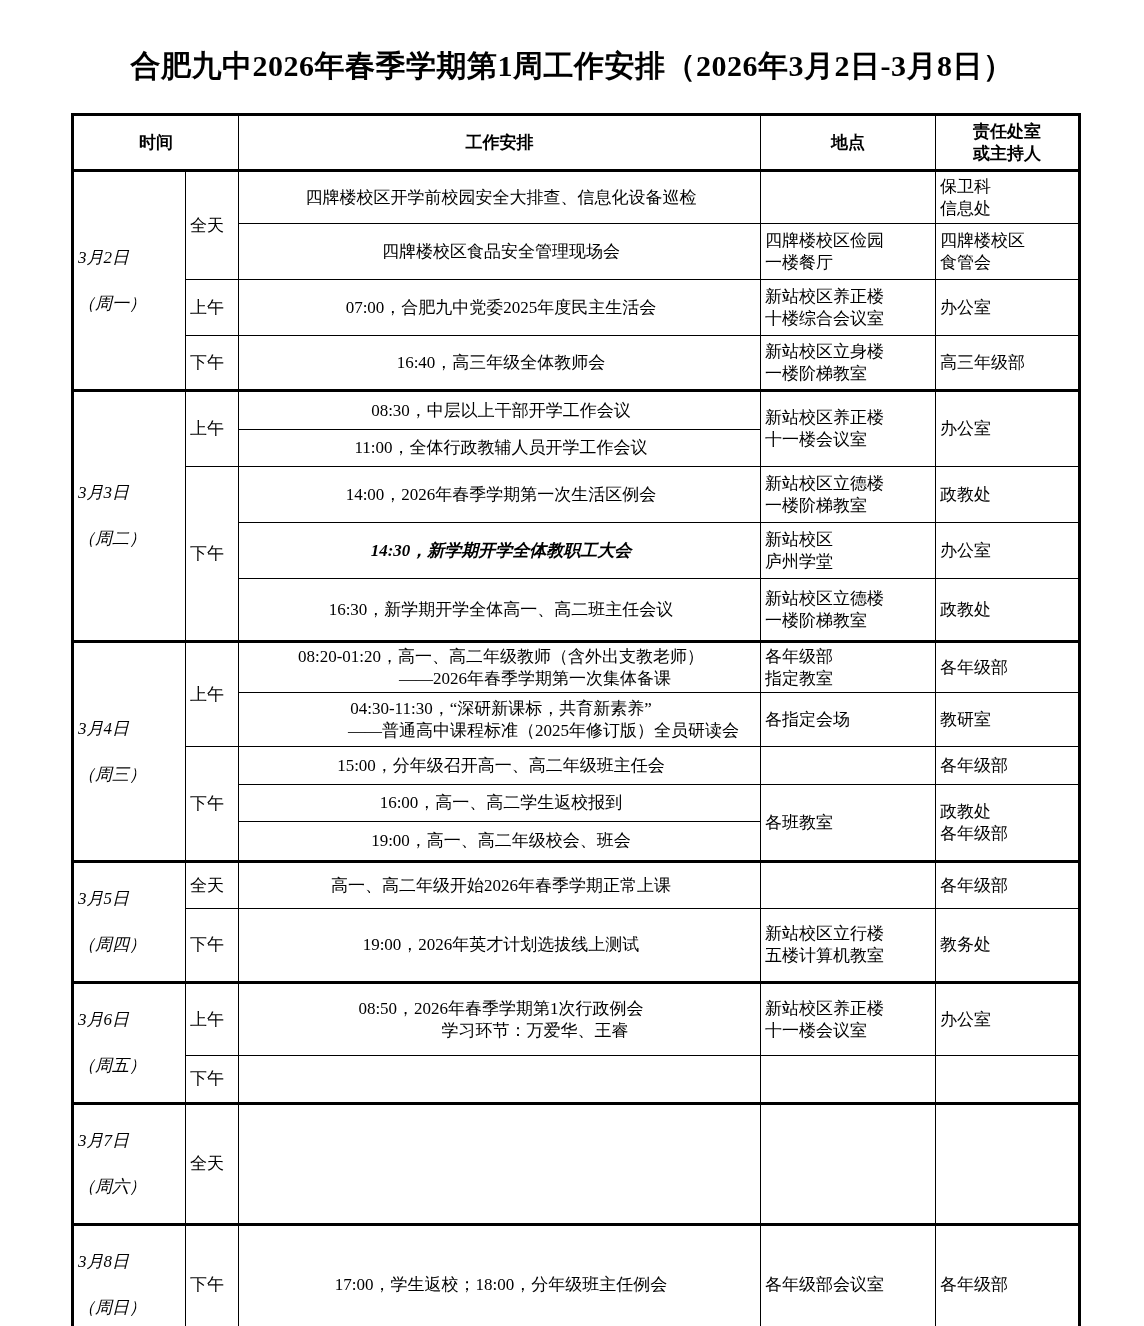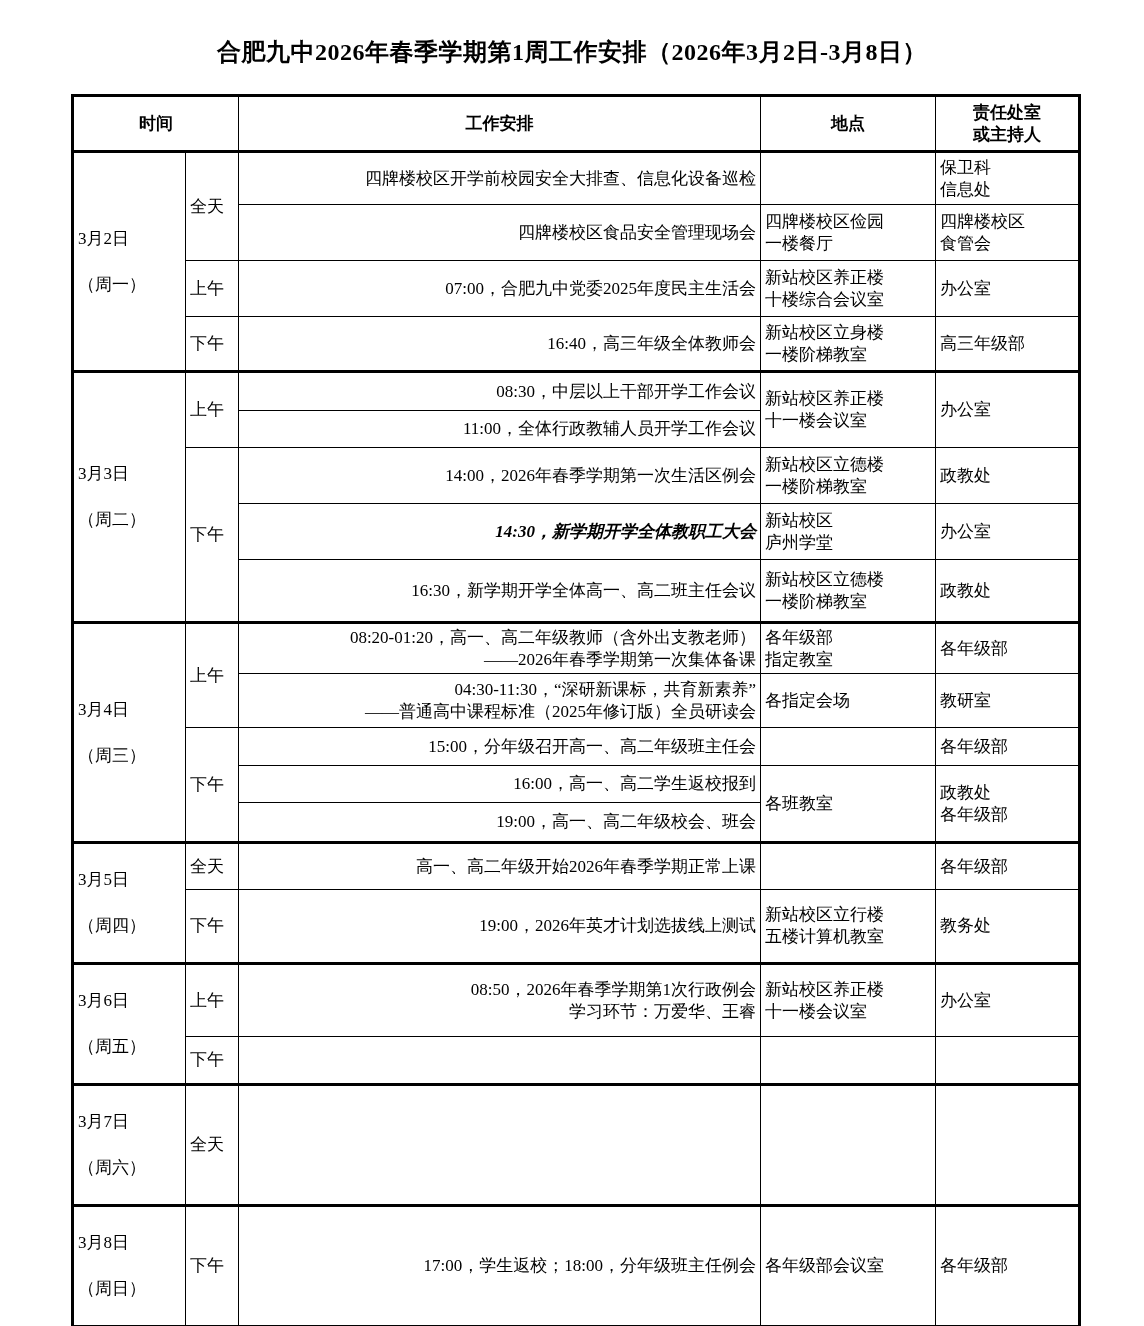--- a/index.html
+++ b/index.html
@@ -4,23 +4,23 @@
 <style>
   html,body{margin:0;padding:0;background:#ffffff;}
   body{
     width:1144px;height:1326px;
     font-family:"Liberation Serif","DejaVu Serif",serif;
     color:#000;
     -webkit-font-smoothing:antialiased;
   }
   .page{position:relative;width:1144px;height:1326px;background:#fff;overflow:hidden;}
   .doc-title{
-    margin-top:36px;
+    margin-top:46px;
     text-align:center;
-    font-size:24px;
+    font-size:30px;
     font-weight:bold;
     letter-spacing:0.5px;
   }
   table.schedule{
     border-collapse:collapse;
     table-layout:fixed;
     margin:26px 0 0 71px;
     width:1007px;
     border:3px solid #000;
   }
@@ -34,28 +34,28 @@
     padding:2px 4px;
   }
   td.th{
     text-align:center;
     font-weight:bold;
     font-size:17px;
   }
   td.c-date, td.c-period, td.c-loc, td.c-resp{
   }
   td.c-work{
-    text-align:right;
+    text-align:center;
     padding-left:7px;
     padding-right:4px;
   }
   td.bold{font-weight:bold;font-style:italic;}
   tr.day-start > td{border-top:3px solid #000;}
   tr.header > td{border-bottom:3px solid #000;}
-  .date-line{line-height:24px;}
+  .date-line{line-height:24px;font-style:italic;}
 </style>
 </head>
 <body>
 
 <div class="page">
 
   <div class="doc-title">合肥九中2026年春季学期第1周工作安排（2026年3月2日-3月8日）</div>
 
   <table class="schedule">
     <colgroup>

